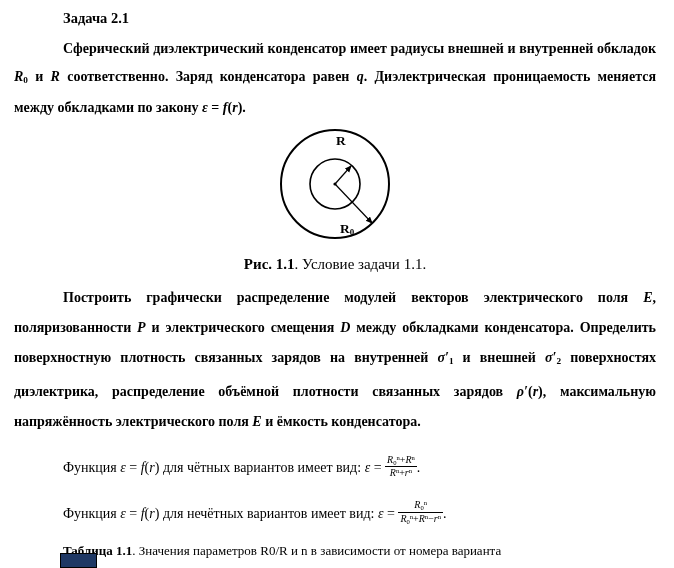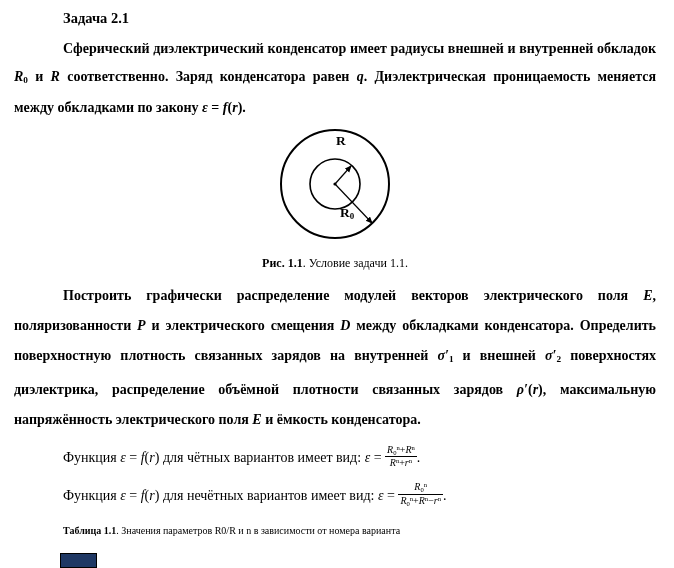--- a/index.html
+++ b/index.html
@@ -14,29 +14,29 @@
   .body { text-align:justify; text-indent:49px;font-weight:bold; }
   .p1 { line-height:28px; }
   .p2 { line-height:30px; margin-top:10px; }
   .run-i { font-style:italic; }
   .run-sub { font-size:0.66em; vertical-align:-0.25em; }
   .run-sup { font-size:0.66em; vertical-align:0.5em; }
   .fig { position:relative; width:170px; margin:4px auto 0 auto; }
   .fig svg { display:block; }
   .fig-label { position:absolute; font-weight:bold; font-size:13.5px; line-height:1; }
   .label-R  { left:86px; top:8px; }
-  .label-R0 { left:90px; top:80px; }
-  .caption { text-align:center; font-size:12px; margin-top:8px; }
+  .label-R0 { left:90px; top:96px; }
+  .caption { text-align:center; font-size:15px; margin-top:8px; }
   .b { font-weight:bold; }
-  .formula { margin-left:49px; margin-top:8px; line-height:30px; white-space:nowrap; }
+  .formula { margin-left:49px; margin-top:16px; line-height:30px; white-space:nowrap; }
   .frac { display:inline-block; vertical-align:middle; text-align:center;
           font-size:10px; line-height:1.15; transform:translateY(-2px); }
   .frac .num { display:block; border-bottom:1px solid #000; padding:0 2px; }
   .frac .den { display:block; padding:0 2px; }
-  .tbl-caption { font-size:10px; margin-top:14px; margin-left:49px; }
+  .tbl-caption { font-size:13px; margin-top:14px; margin-left:49px; }
   .tbl-fragment { position:absolute; left:60px; bottom:0; width:37px; height:15px;
                   border:1px solid #000; }
 </style>
 </head>
 <body>
 
 <div class="page">
 
   <h1 class="title">Задача 2.1</h1>
 

